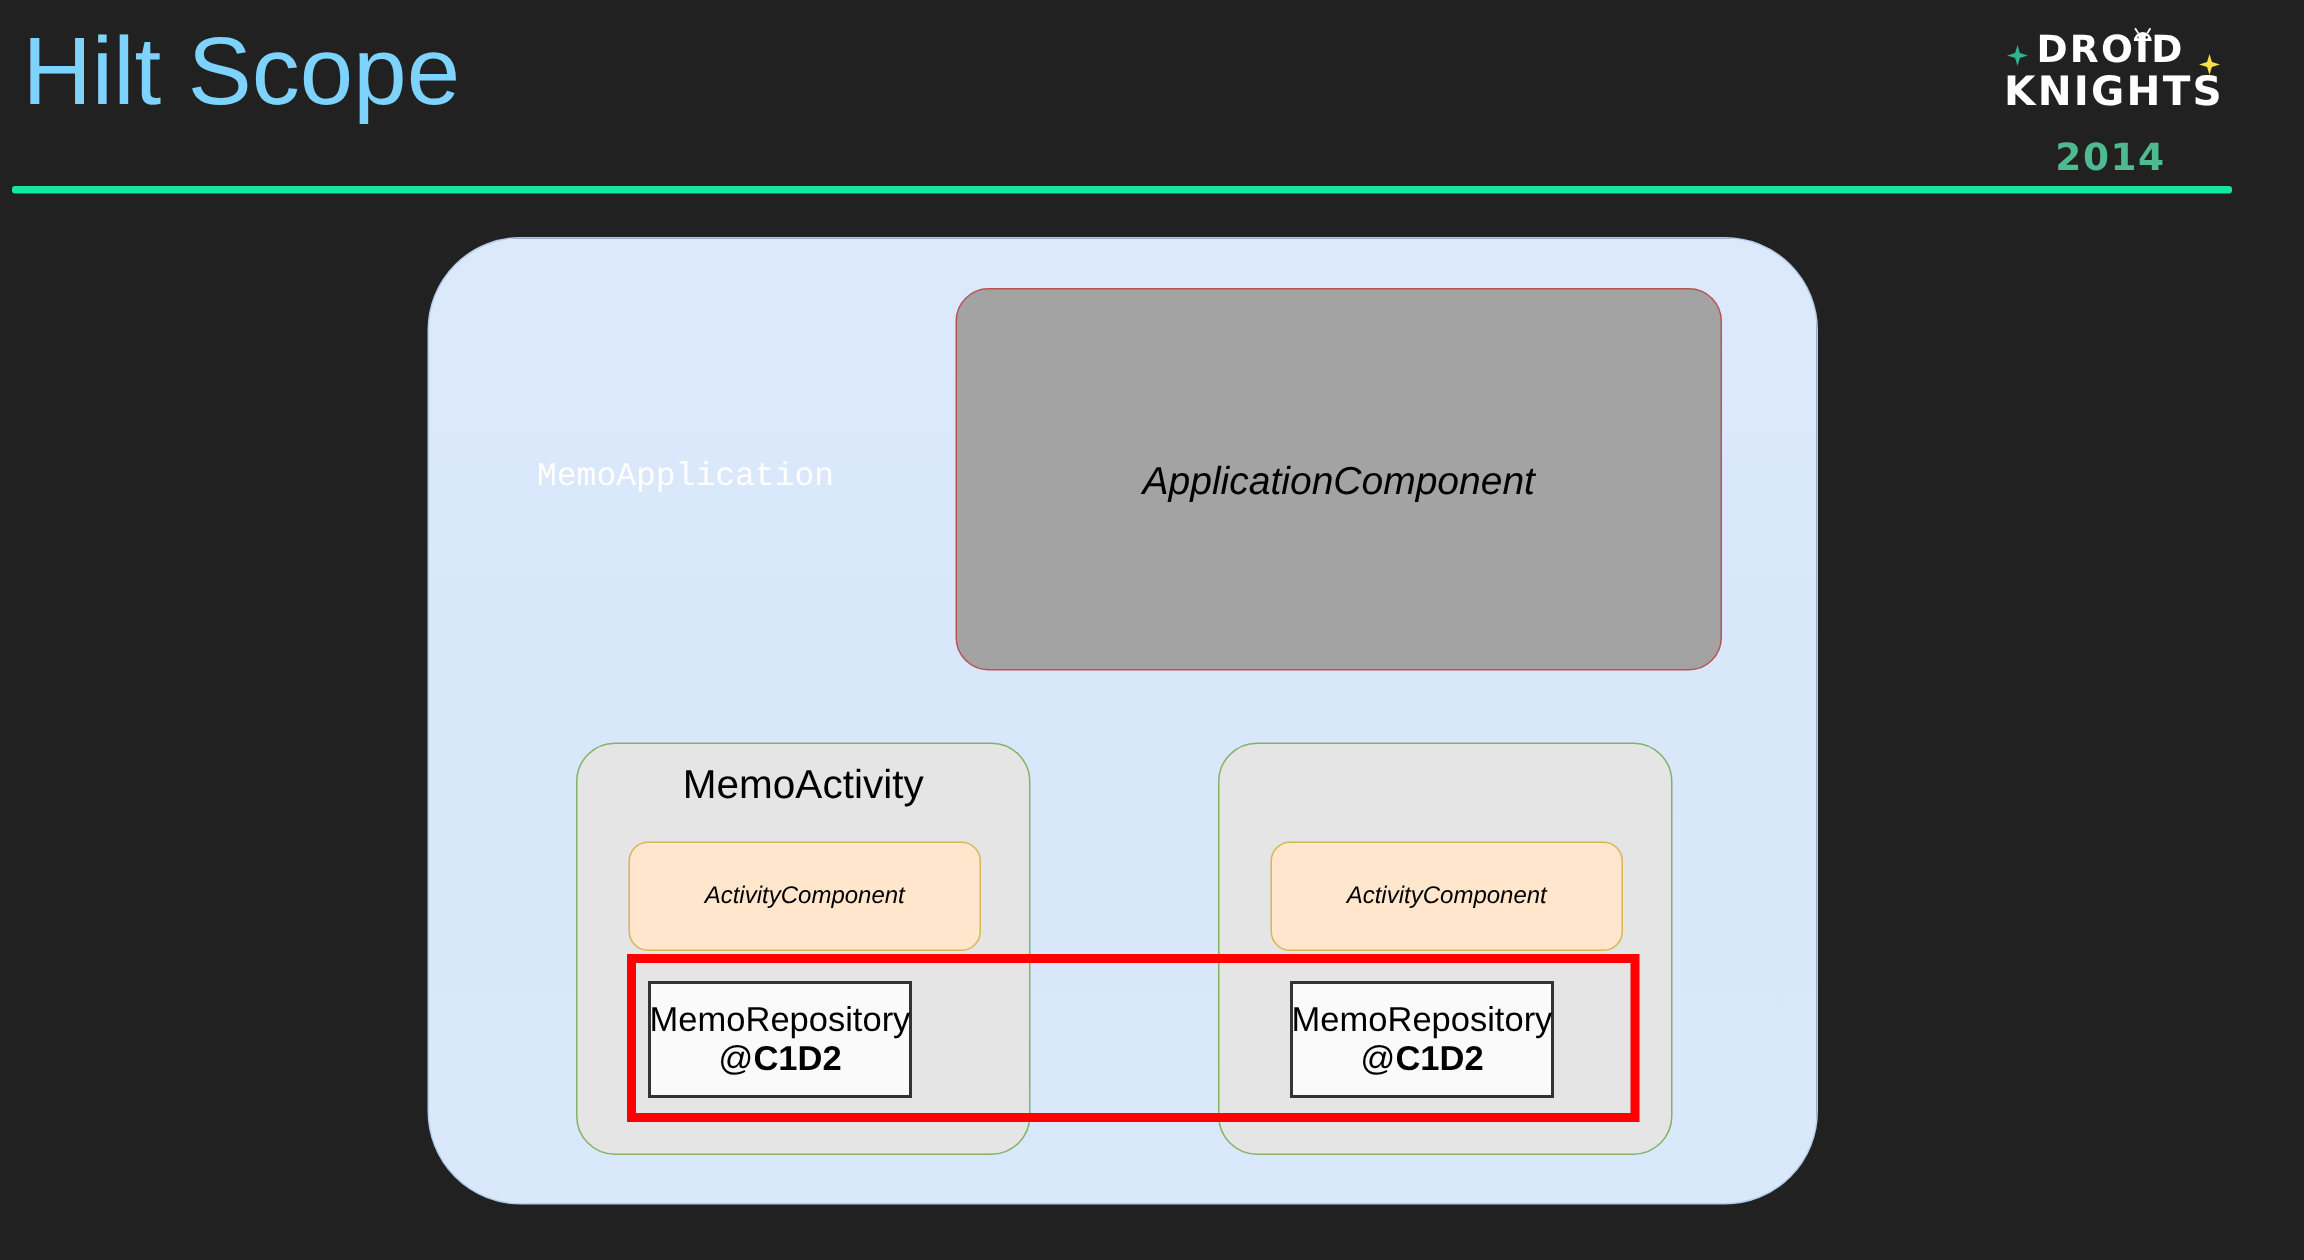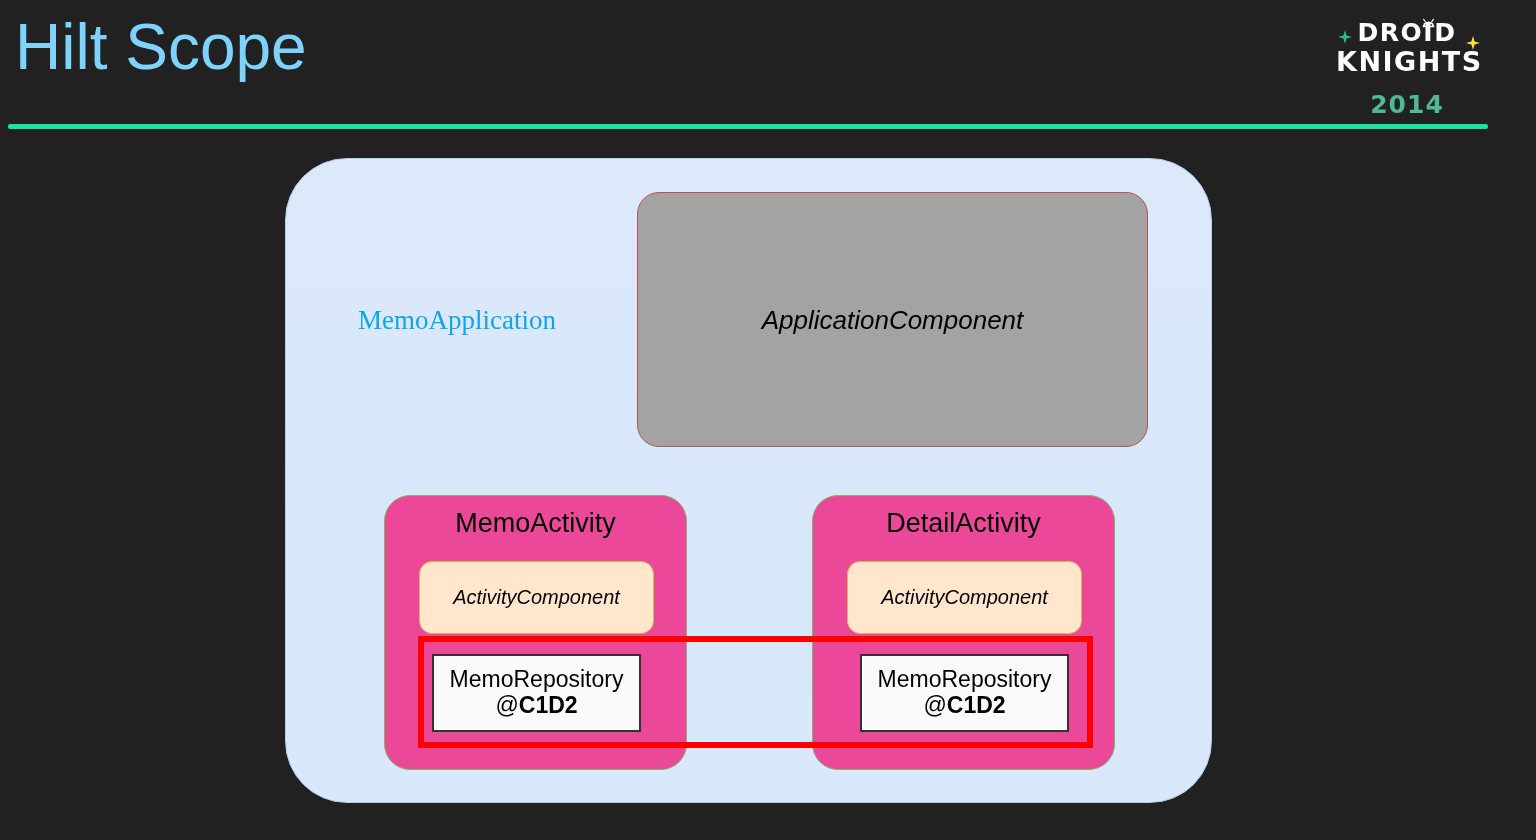--- a/index.html
+++ b/index.html
@@ -115,23 +115,23 @@
     background: linear-gradient(180deg, #dce9fb 0%, #d9e7fb 50%, #dae8fc 100%);
     border: 1px solid #b5cdeb;
     border-radius: 62px;
     box-sizing: border-box;
   }
 
   .app-label {
     position: absolute;
     left: 358px;
     top: 305px;
-    font-size: 27px;
-    color: #0ea5e9;
-    font-family: Liberation Serif, serif;
+    font-size: 22px;
+    color: #ffffff;
+    font-family: Liberation Mono, monospace;
     white-space: nowrap;
   }
 
   .appcomp-box {
     position: absolute;
     left: 637px;
     top: 192px;
     width: 511px;
     height: 255px;
     background: #a3a3a3;
@@ -149,21 +149,21 @@
     font-style: italic;
     color: #000000;
     white-space: nowrap;
   }
 
   .activity-box {
     position: absolute;
     top: 495px;
     width: 303px;
     height: 275px;
-    background: #ec4899;
+    background: #e5e5e5;
     border: 1.5px solid #82b366;
     border-radius: 26px;
     box-sizing: border-box;
   }
   .activity-box-left  { left: 384px; }
   .activity-box-right { left: 812px; }
 
   .activity-title {
     position: absolute;
     left: 0;
@@ -183,31 +183,31 @@
     height: 73px;
     background: #ffe6cc;
     border: 1.5px solid #d6b656;
     border-radius: 13px;
     box-sizing: border-box;
     display: flex;
     align-items: center;
     justify-content: center;
   }
   .actcomp-label {
-    font-size: 20px;
+    font-size: 16px;
     font-style: italic;
     color: #000000;
     white-space: nowrap;
   }
 
   .repo-box {
     position: absolute;
     left: 47px;
     top: 158px;
-    width: 209px;
+    width: 176px;
     height: 78px;
     background: #fafafa;
     border: 2px solid #333333;
     box-sizing: border-box;
     display: flex;
     flex-direction: column;
     align-items: center;
     justify-content: center;
   }
   .repo-name {
@@ -283,21 +283,20 @@
     <div class="actcomp-box">
       <span class="actcomp-label">ActivityComponent</span>
     </div>
     <div class="repo-box">
       <span class="repo-name">MemoRepository</span>
       <span class="repo-scope"><span>@</span><b>C1D2</b></span>
     </div>
   </div>
 
   <div class="activity-box activity-box-right">
-    <div class="activity-title">DetailActivity</div>
     <div class="actcomp-box">
       <span class="actcomp-label">ActivityComponent</span>
     </div>
     <div class="repo-box">
       <span class="repo-name">MemoRepository</span>
       <span class="repo-scope"><span>@</span><b>C1D2</b></span>
     </div>
   </div>
 
   <div class="highlight-rect"></div>

